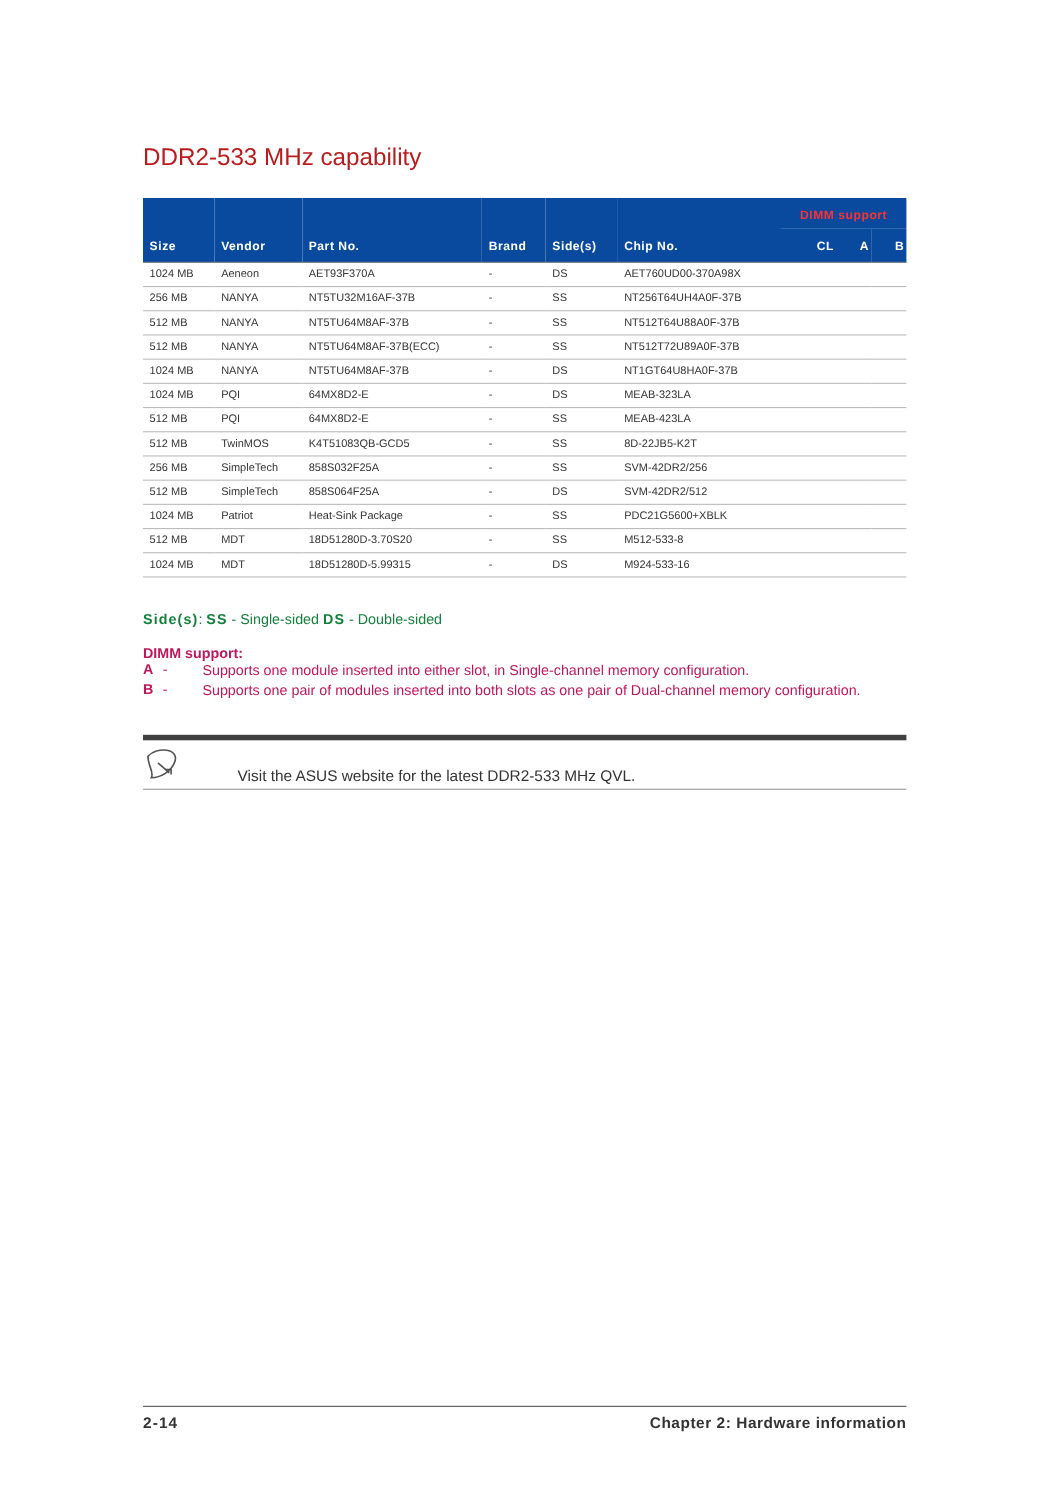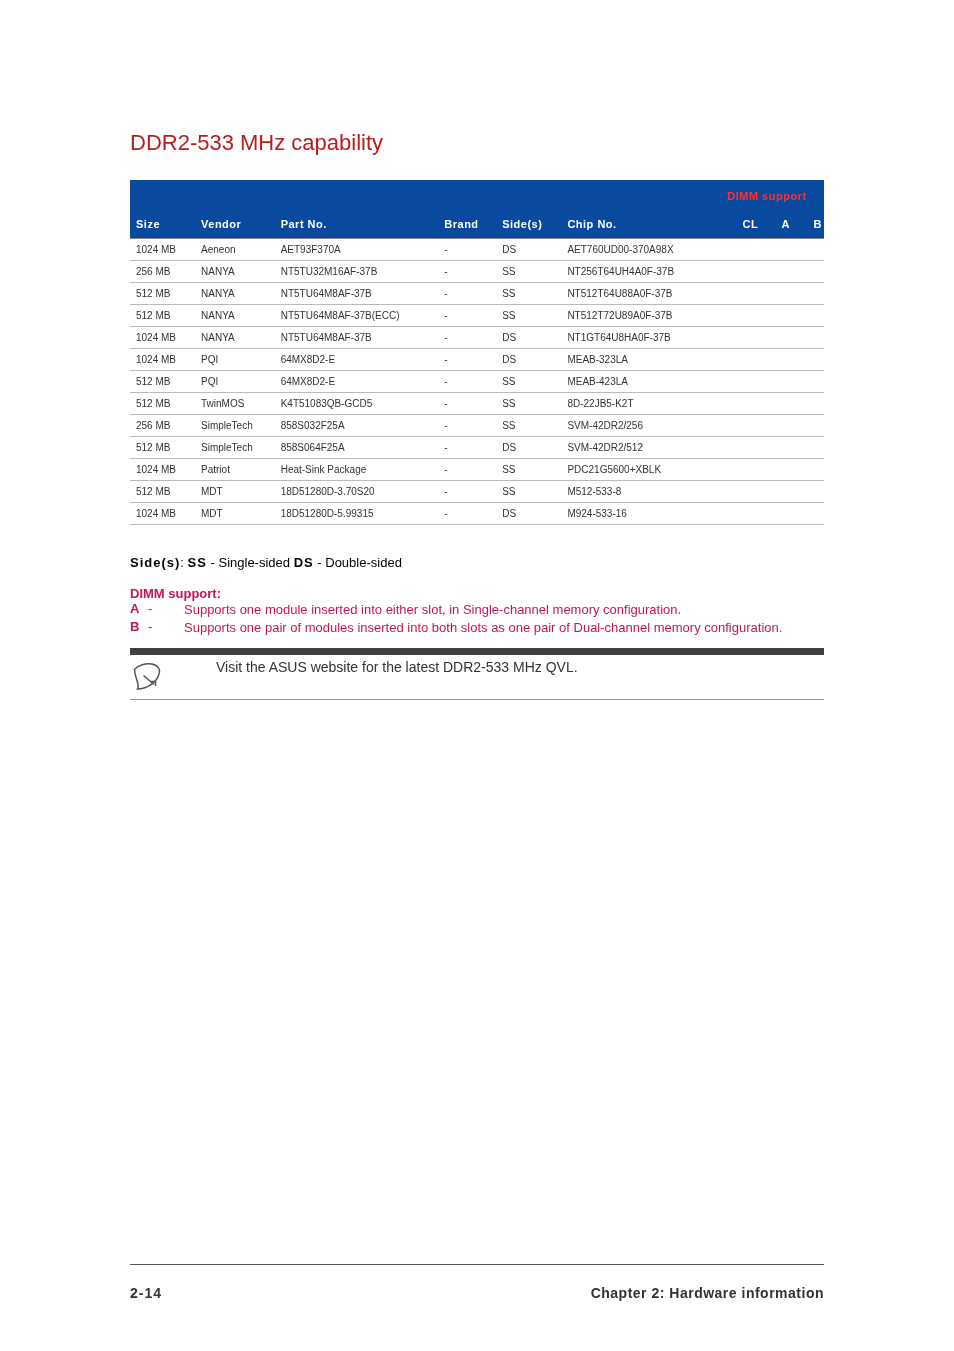--- a/index.html
+++ b/index.html
@@ -55,21 +55,21 @@
     font-size: 10px;
     color: #333;
     white-space: nowrap;
   }
   table.qvl tbody tr:first-child td {
     border-top: 1px solid #888;
   }
   .sides-line {
     margin-top: 30px;
     font-size: 13px;
-    color: #000000;
+    color: #15803d;
   }
   .sides-line .b { font-weight: bold; letter-spacing: 1px; }
   .sides-line .sb { font-weight: bold; letter-spacing: 1px; }
   .dimm-support {
     margin-top: 16px;
     font-size: 13px;
     color: #be185d;
   }
   .dimm-support .hdr { font-weight: bold; }
   .dimm-support .row {
@@ -82,23 +82,23 @@
   .dimm-support .row .dash {
     width: 20px;
   }
   .dimm-support .row .v {
     flex: 1;
     line-height: 1.35;
     margin-left: 16px;
   }
   .note-block {
     display: flex;
-    align-items: flex-start;
-    margin-top: 12px;
-    border-top: 7px solid #404040;
+    align-items: flex-end;
+    margin-top: 32px;
+    border-top: 5px solid #404040;
     border-bottom: 1px solid #999;
     padding: 4px 0;
   }
   .note-icon {
     width: 36px;
     height: 36px;
     margin-right: 50px;
     display:flex;
     align-items:center;
     justify-content:center;
@@ -106,21 +106,21 @@
   .note-text {
     font-size: 14px;
     color: #333;
   }
   .footer {
     position: absolute;
     bottom: 50px;
     left: 130px;
     right: 130px;
     border-top: 1px solid #555;
-    padding-top: 20px;
+    padding-top: 6px;
     display: flex;
     justify-content: space-between;
     font-size: 14px;
     color: #333;
   }
   .footer .page { font-weight: bold; letter-spacing: 1px; }
   .footer .chap { font-weight: bold; letter-spacing: 0.5px; }
 </style>
 </head>
 <body>

